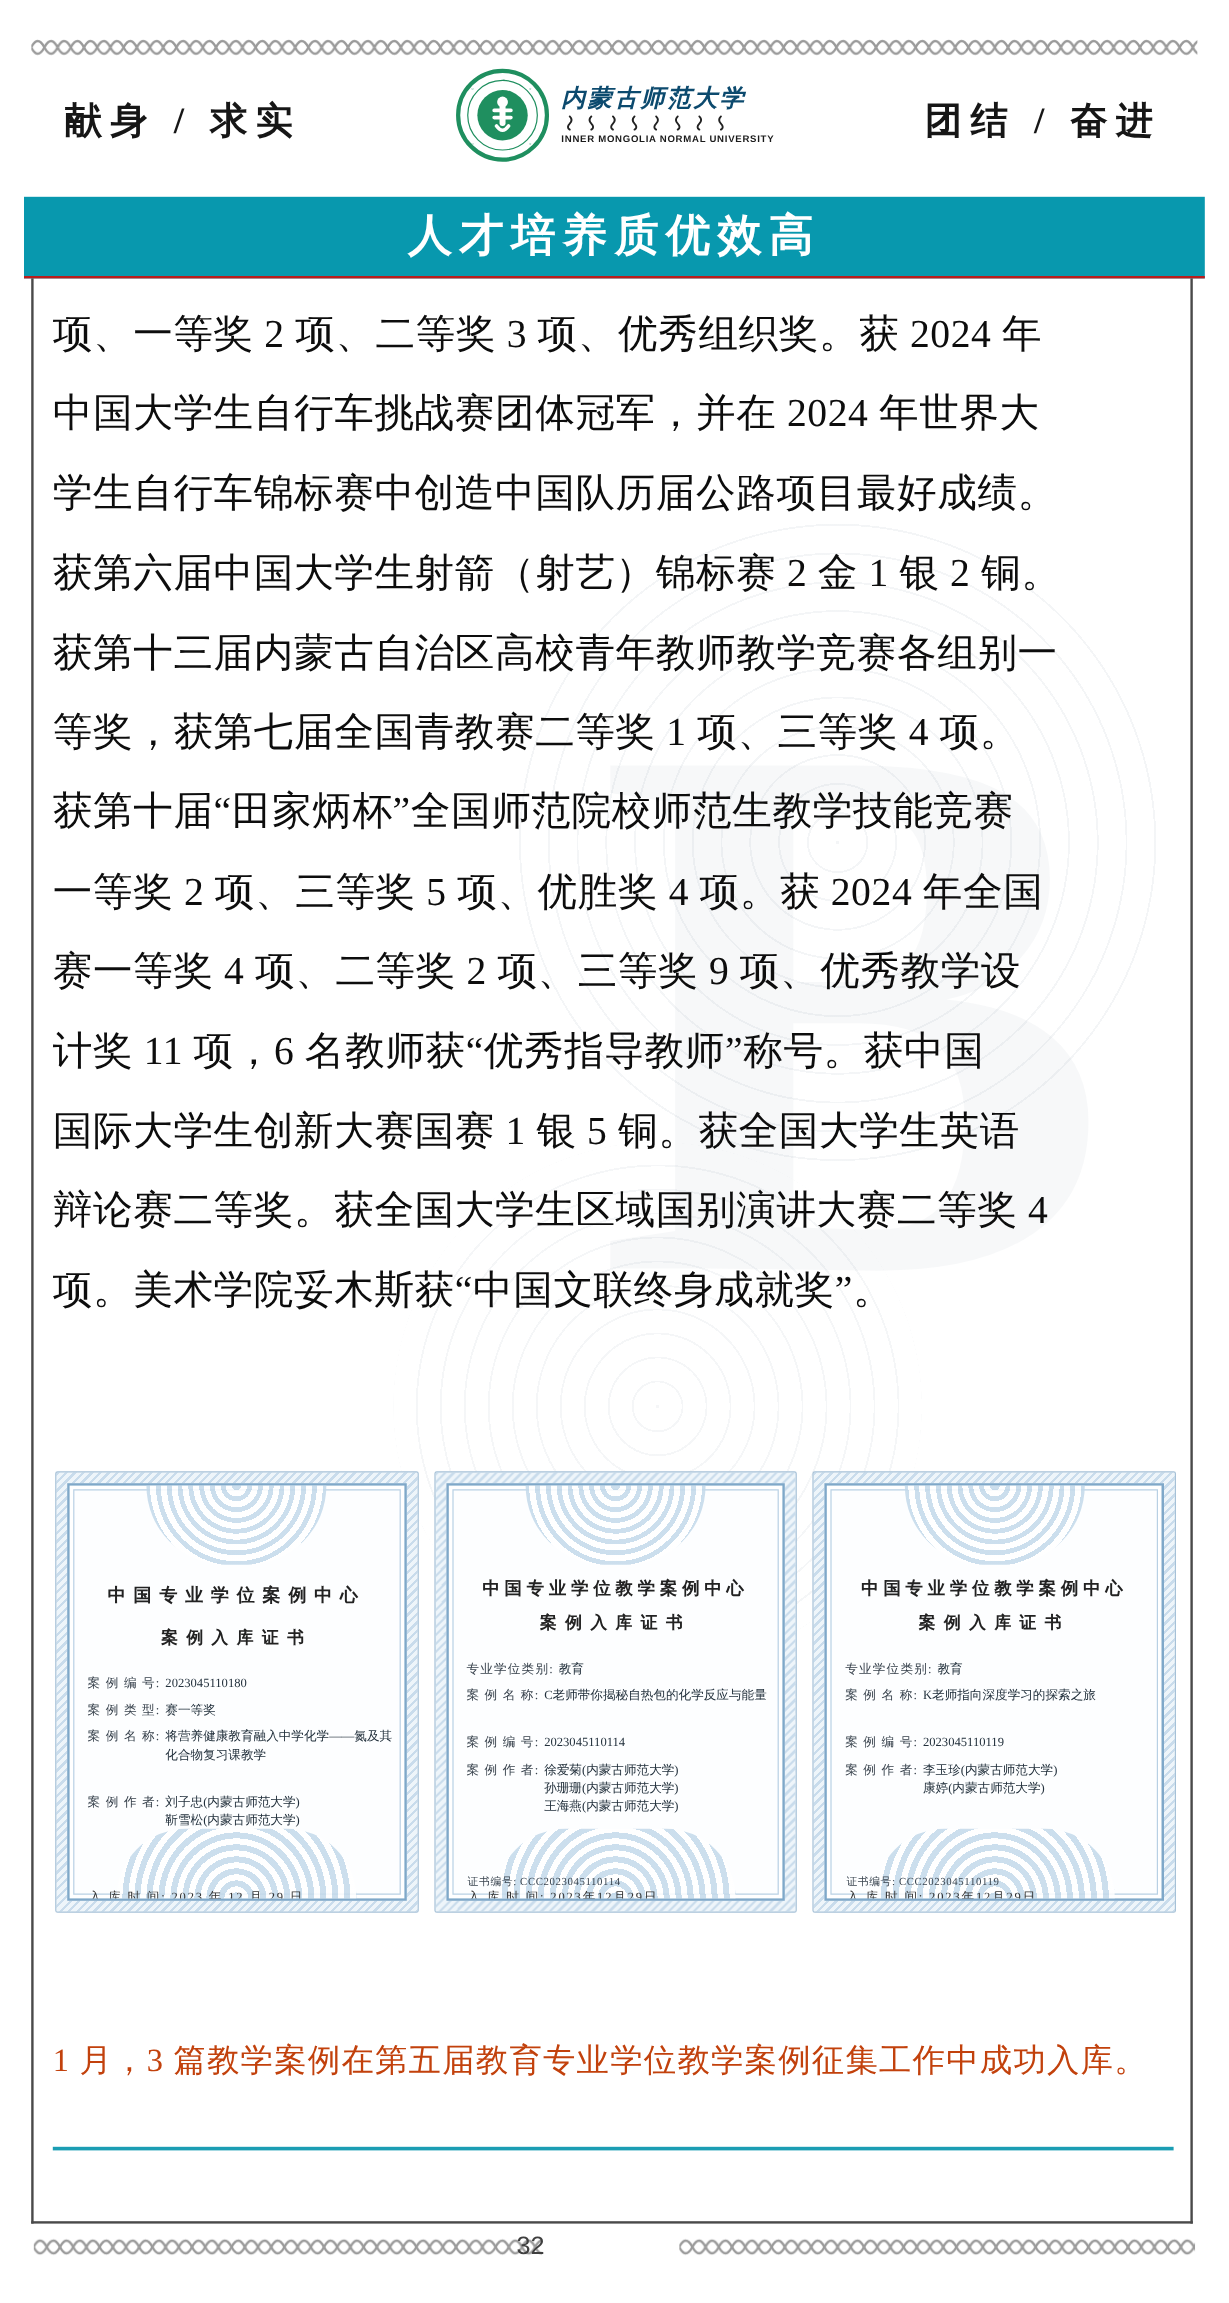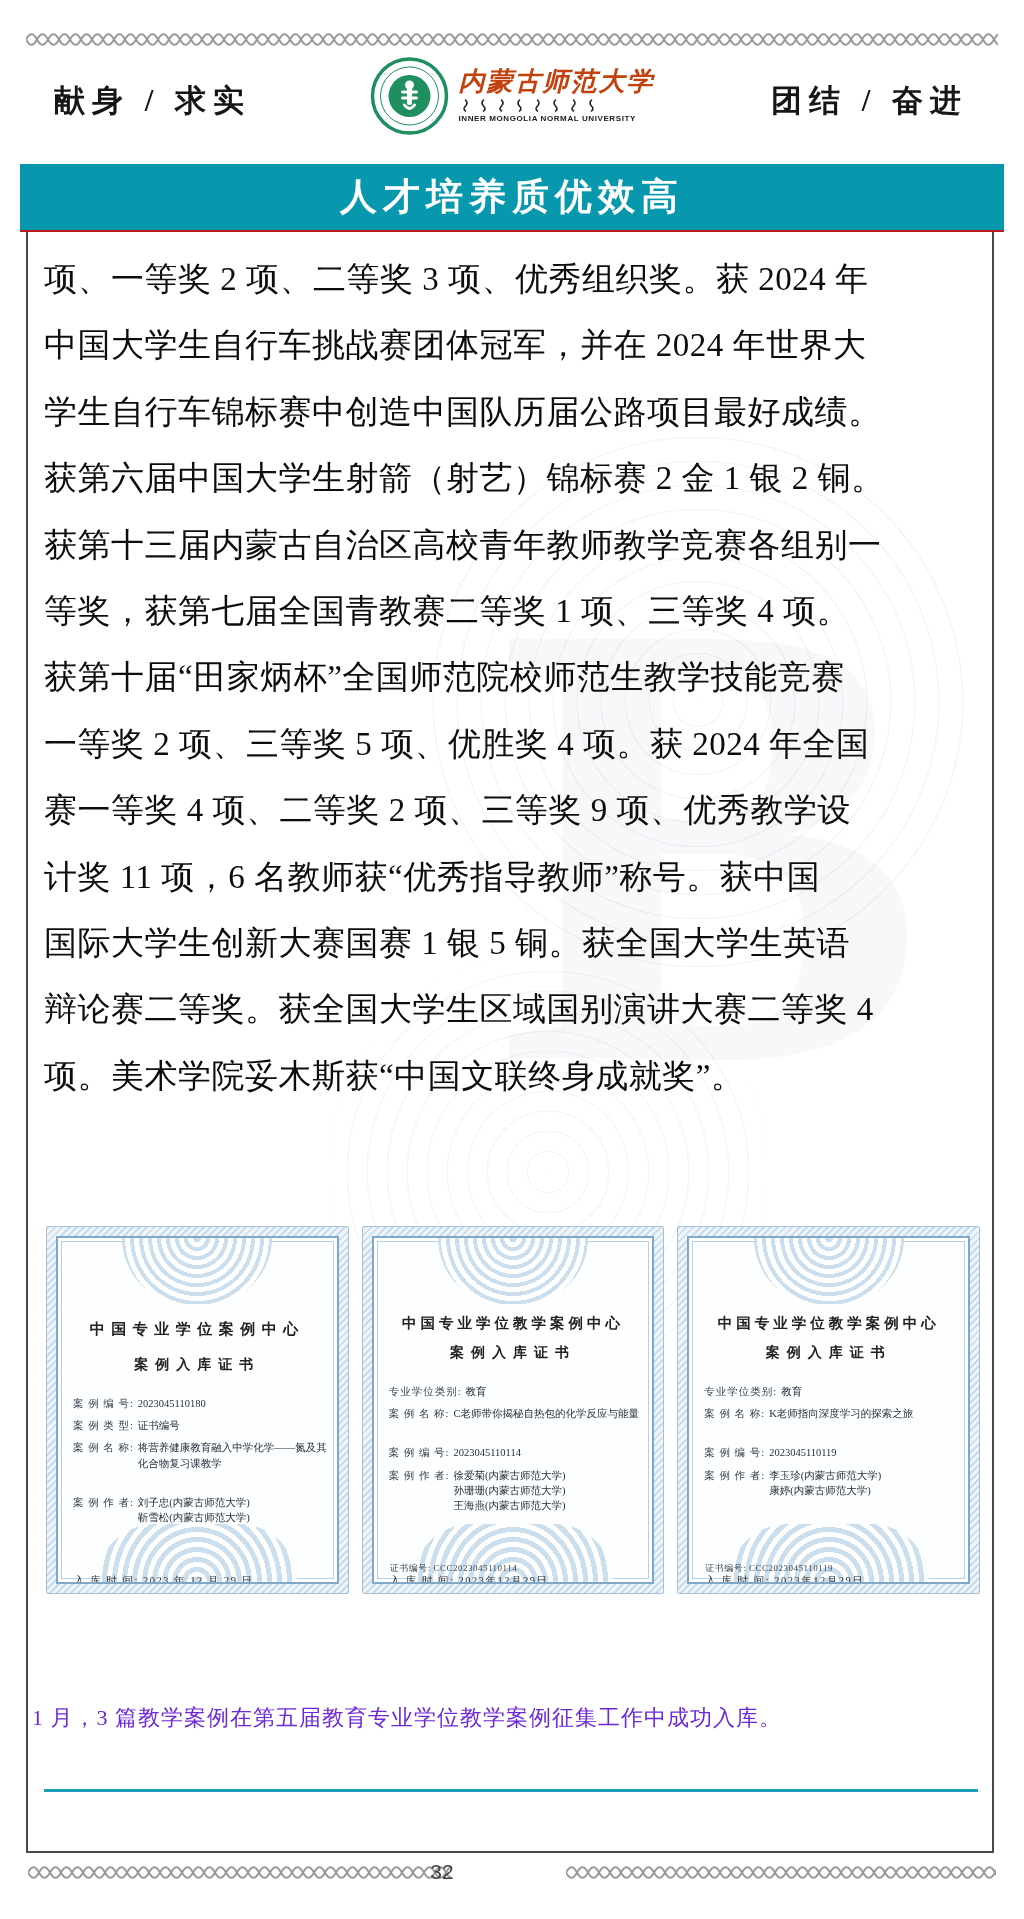--- a/index.html
+++ b/index.html
@@ -10,21 +10,21 @@
   .wave-bl {position:absolute;top:1864px;left:28px;width:424px;height:17px;}
   .wave-br {position:absolute;top:1864px;left:566px;width:430px;height:17px;}
   
   .slogan{position:absolute;top:80px;font-size:31px;font-weight:bold;letter-spacing:7px;color:#161616;}
   .slogan-left{left:54px;}
   .slogan-right{right:56px;}
   .logo-group{position:absolute;top:56px;left:50%;transform:translateX(-50%);
               display:flex;align-items:center;gap:9px;}
   .logo-badge{width:80px;height:80px;}
   .logo-text{display:flex;flex-direction:column;line-height:1;}
-  .uni-cn{font-size:26px;font-weight:bold;font-style:italic;color:#c2410c;letter-spacing:2px;}
+  .uni-cn{font-size:20px;font-weight:bold;font-style:italic;color:#0c4a6e;letter-spacing:2px;}
   .uni-mn{height:15px;margin:3px 0 2px 1px;}
   .uni-en{font-size:8px;letter-spacing:0.6px;color:#1a1a1a;font-family:"Liberation Sans",sans-serif;font-weight:bold;}
   
   .banner{position:absolute;top:164px;left:20px;width:984px;height:66px;background:#0898AE;
           border-bottom:2px solid #b91c1c;color:#fff;text-align:center;line-height:66px;
           font-size:37px;font-weight:bold;letter-spacing:6px;}
   
   .content-box{position:absolute;top:232px;left:26px;width:968px;height:1621px;
                border:2px solid #4a4a4a;border-top:none;box-sizing:border-box;overflow:hidden;}
   
@@ -63,22 +63,22 @@
   .cert-seals{position:absolute;top:350px;left:0;right:0;display:flex;justify-content:space-around;padding:0 8px;}
   .seal{position:relative;width:74px;height:74px;border-radius:50%;border:2.5px solid #c43c30;
         box-sizing:border-box;display:flex;align-items:center;justify-content:center;
         color:#b03028;font-size:6.5px;line-height:1.25;text-align:center;padding:0 5px;
         background:rgba(255,255,255,0.25);}
   .seal .star{position:absolute;top:50%;left:50%;transform:translate(-50%,-52%);
         font-size:19px;color:#c8281e;opacity:.95;}
   .seal .stext{position:relative;z-index:1;opacity:.95;letter-spacing:0.5px;}
   .cert-no{position:absolute;bottom:7px;left:16px;font-size:9px;letter-spacing:0.5px;color:#3a4550;z-index:2;}
   
-  .caption{position:absolute;top:1698px;left:32px;width:932px;font-size:22px;line-height:39px;
-           color:#6d28d9;letter-spacing:1px;}
+  .caption{position:absolute;top:1698px;left:44px;width:932px;font-size:27px;line-height:39px;
+           color:#c2410c;letter-spacing:1px;}
   .rule{position:absolute;top:1789px;left:44px;width:934px;height:3px;background:#1B9DB3;}
   .page-num{position:absolute;top:1860px;left:0;width:884px;text-align:center;
             font-size:21px;color:#3f3f3f;font-family:"Liberation Sans",sans-serif;}
 </style>
 </head>
 <body>
 
 <div class="page">
 
   <svg width="0" height="0" style="position:absolute" aria-hidden="true">
@@ -166,21 +166,21 @@
         <div class="fan bottom"></div>
         <div class="t1">中国专业学位案例中心</div>
         <div class="t2">案例入库证书</div>
         <div class="cert-fields">
           <div class="crow">
               <span class="clabel">案 例 编 号:</span>
               <span class="cvalue">2023045110180</span>
             </div>
           <div class="crow">
               <span class="clabel">案 例 类 型:</span>
-              <span class="cvalue">证书编号</span>
+              <span class="cvalue">赛一等奖</span>
             </div>
           <div class="crow">
               <span class="clabel">案 例 名 称:</span>
               <span class="cvalue">将营养健康教育融入中学化学——氮及其化合物复习课教学</span>
             </div>
           <div class="crow gap">
               <span class="clabel">案 例 作 者:</span>
               <span class="cvalue">刘子忠(内蒙古师范大学)
 靳雪松(内蒙古师范大学)</span>
             </div>

